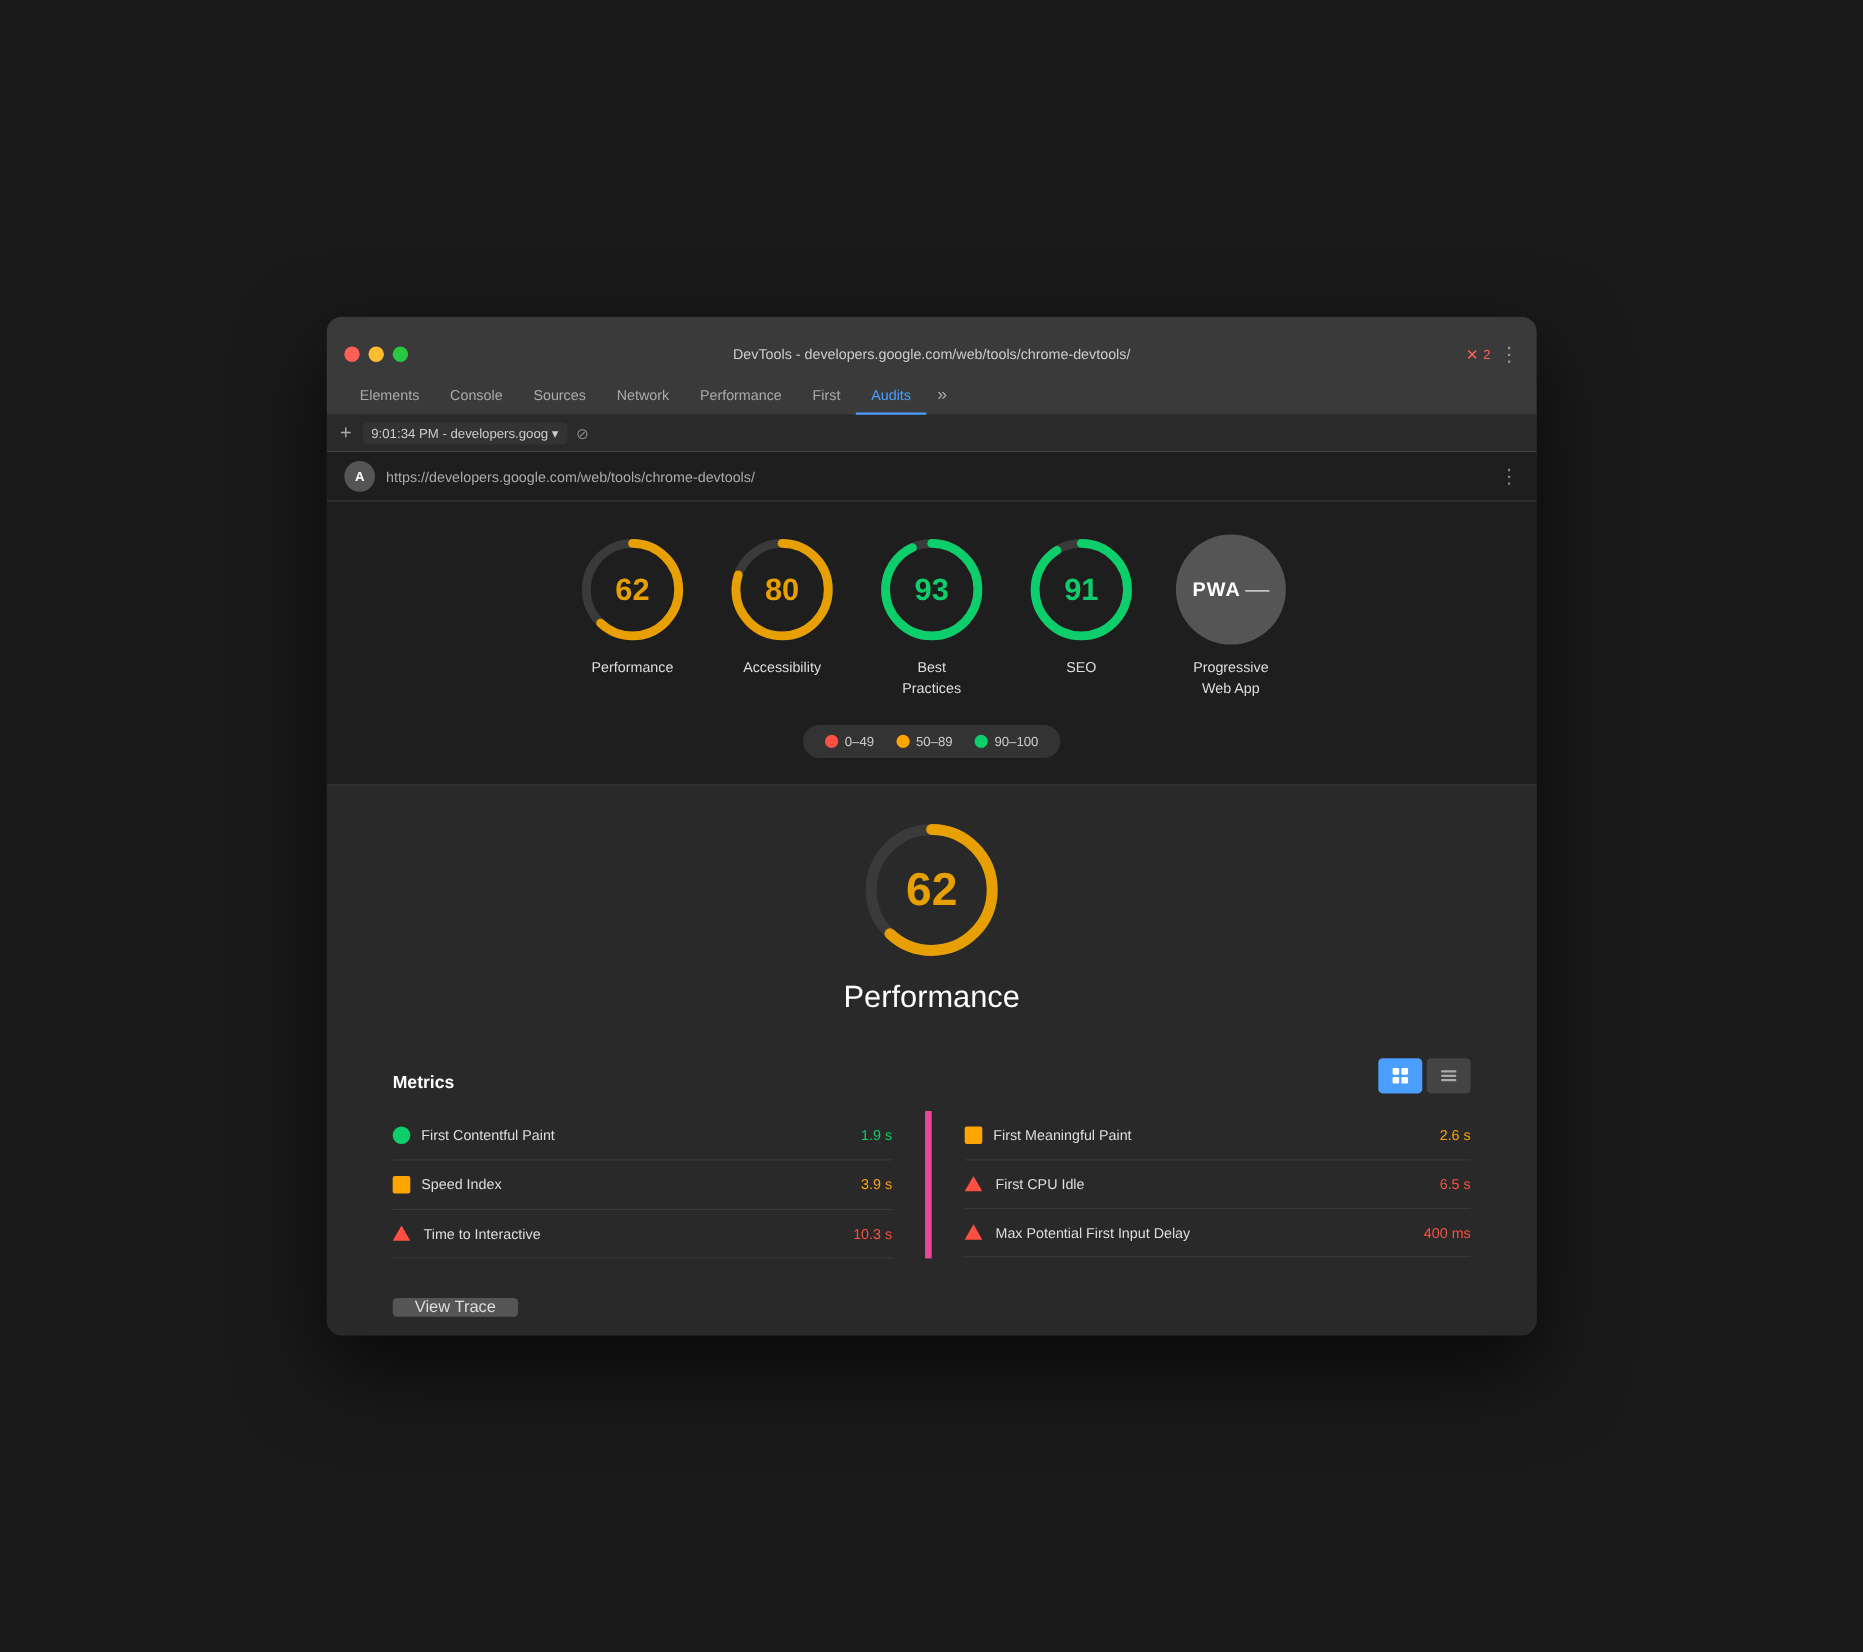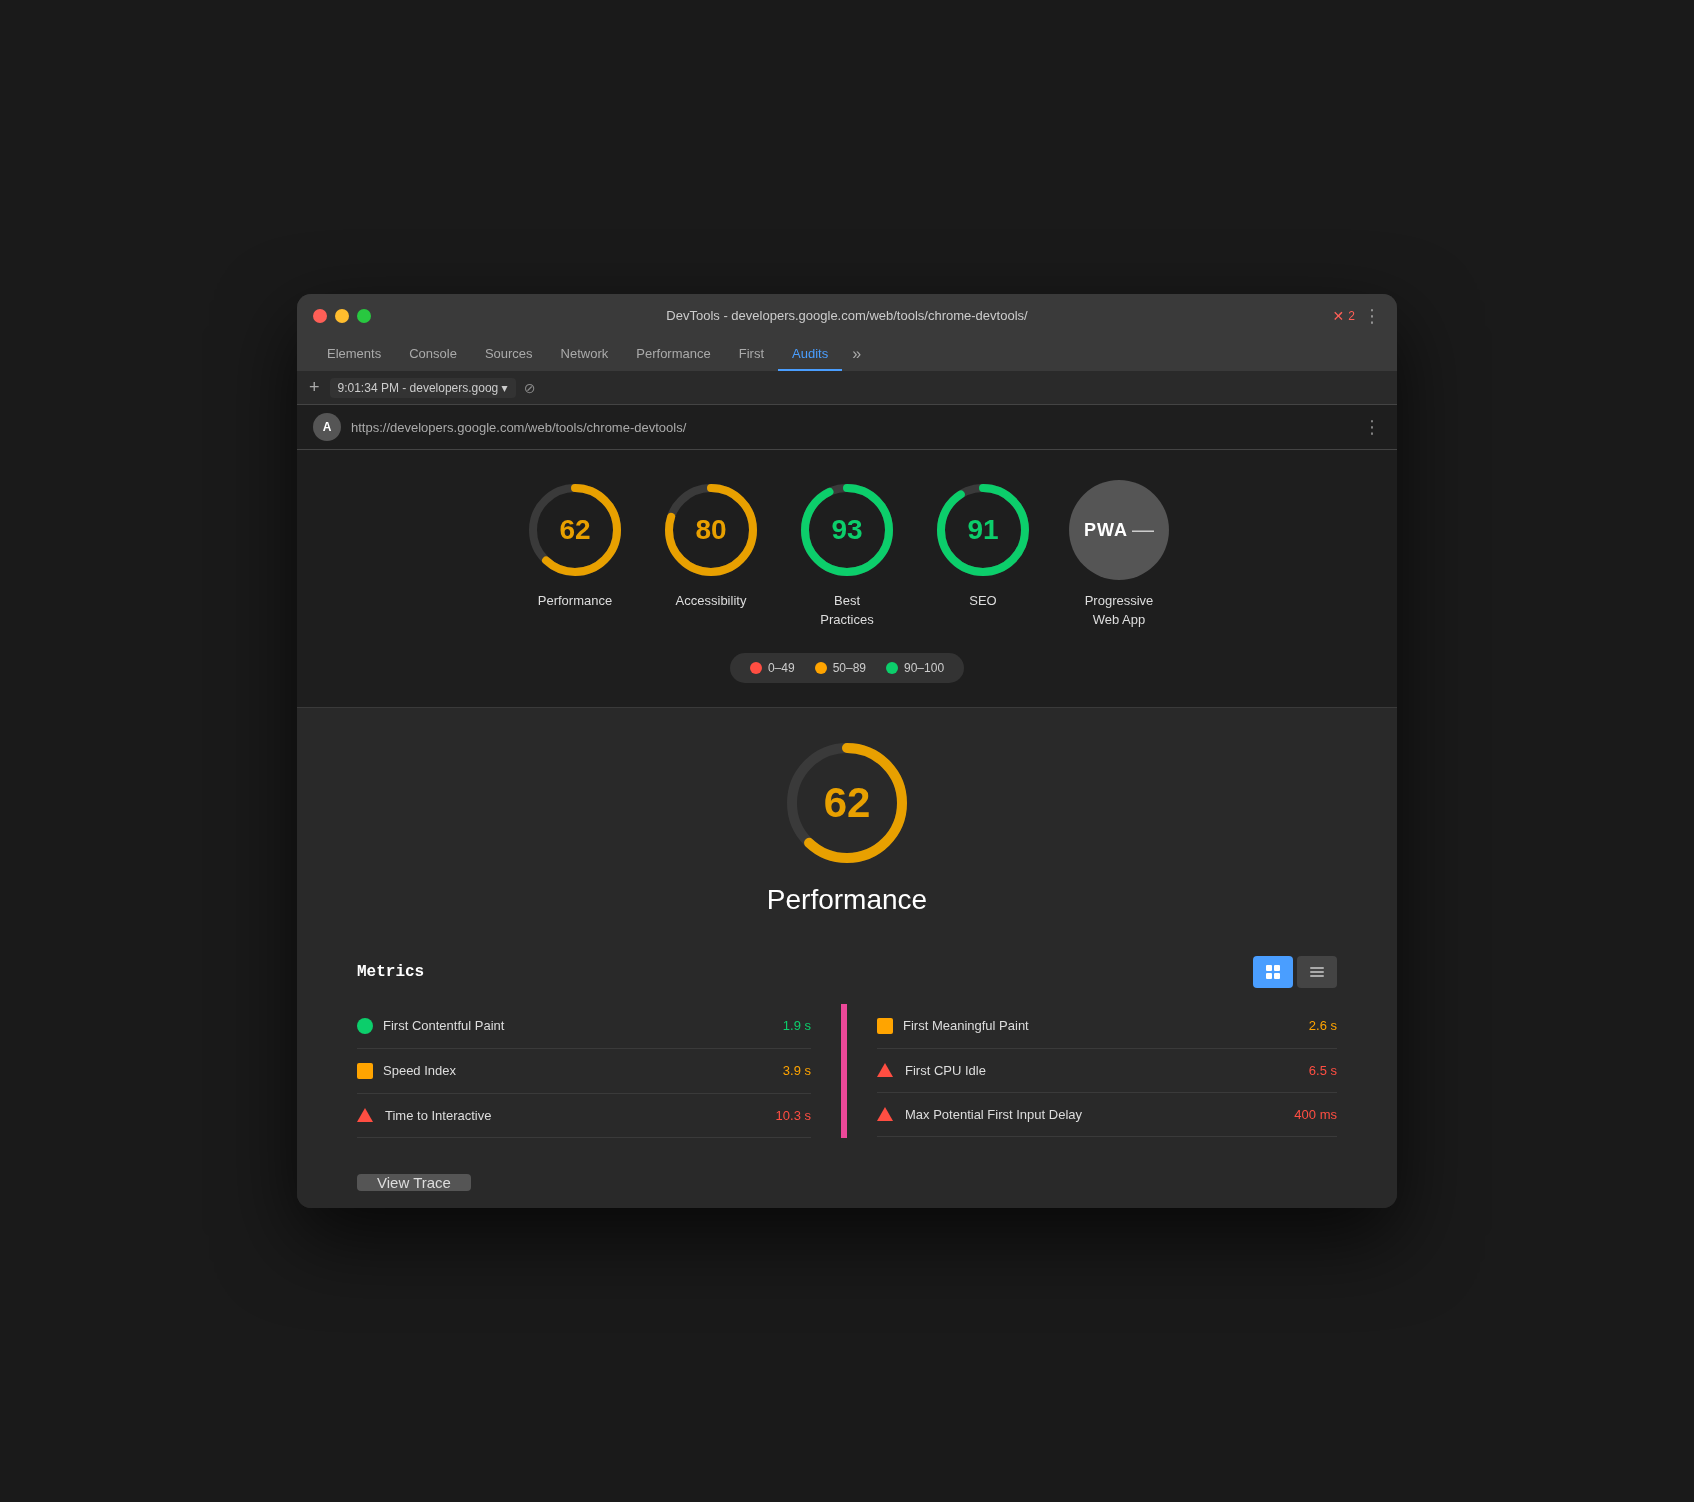--- a/index.html
+++ b/index.html
@@ -16,21 +16,21 @@
       width: 1100px;
       background: #292929;
       border-radius: 14px;
       box-shadow: 0 30px 80px rgba(0,0,0,0.7);
       overflow: hidden;
     }
 
     
     .title-bar {
       background: #3a3a3a;
-      padding: 14px 16px 0;
+      padding: 26px 16px 0;
       display: flex;
       flex-direction: column;
     }
 
     .title-bar-top {
       display: flex;
       align-items: center;
       justify-content: center;
       position: relative;
       margin-bottom: 10px;
@@ -346,24 +346,23 @@
     }
 
     
     .metrics-section {
       padding: 0 60px 20px;
       background: #292929;
     }
 
     .metrics-header {
       display: flex;
-      align-items: center;
+      align-items: flex-end;
       justify-content: space-between;
       margin-bottom: 16px;
-      font-family: Liberation Mono, monospace;
     }
 
     .metrics-title {
       color: #fff;
       font-size: 16px;
       font-weight: 600;
     }
 
     .metrics-toggle {
       display: flex;

